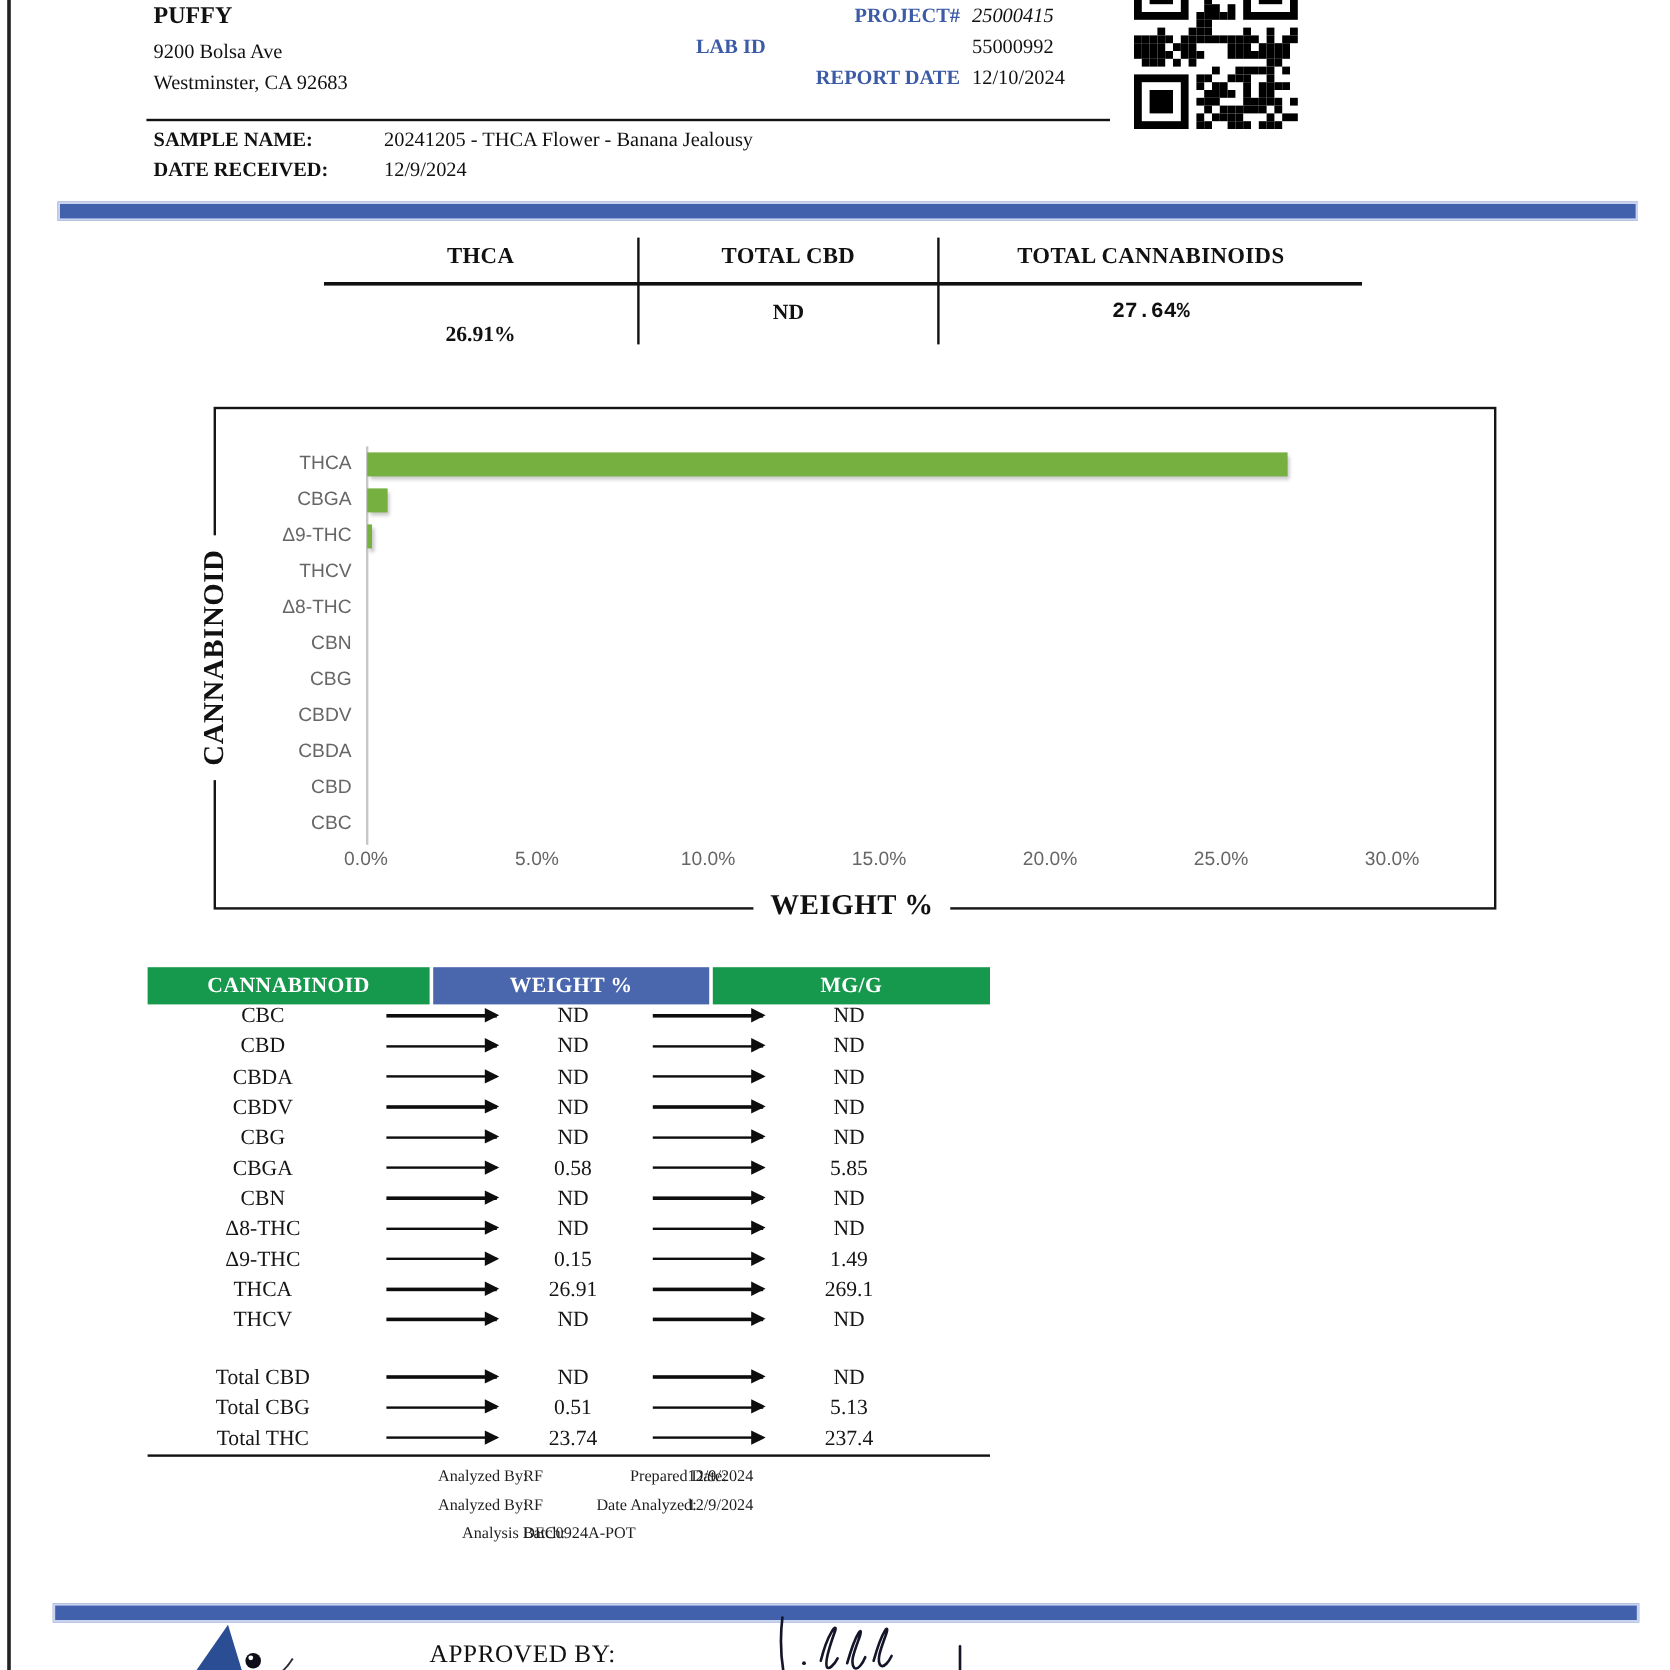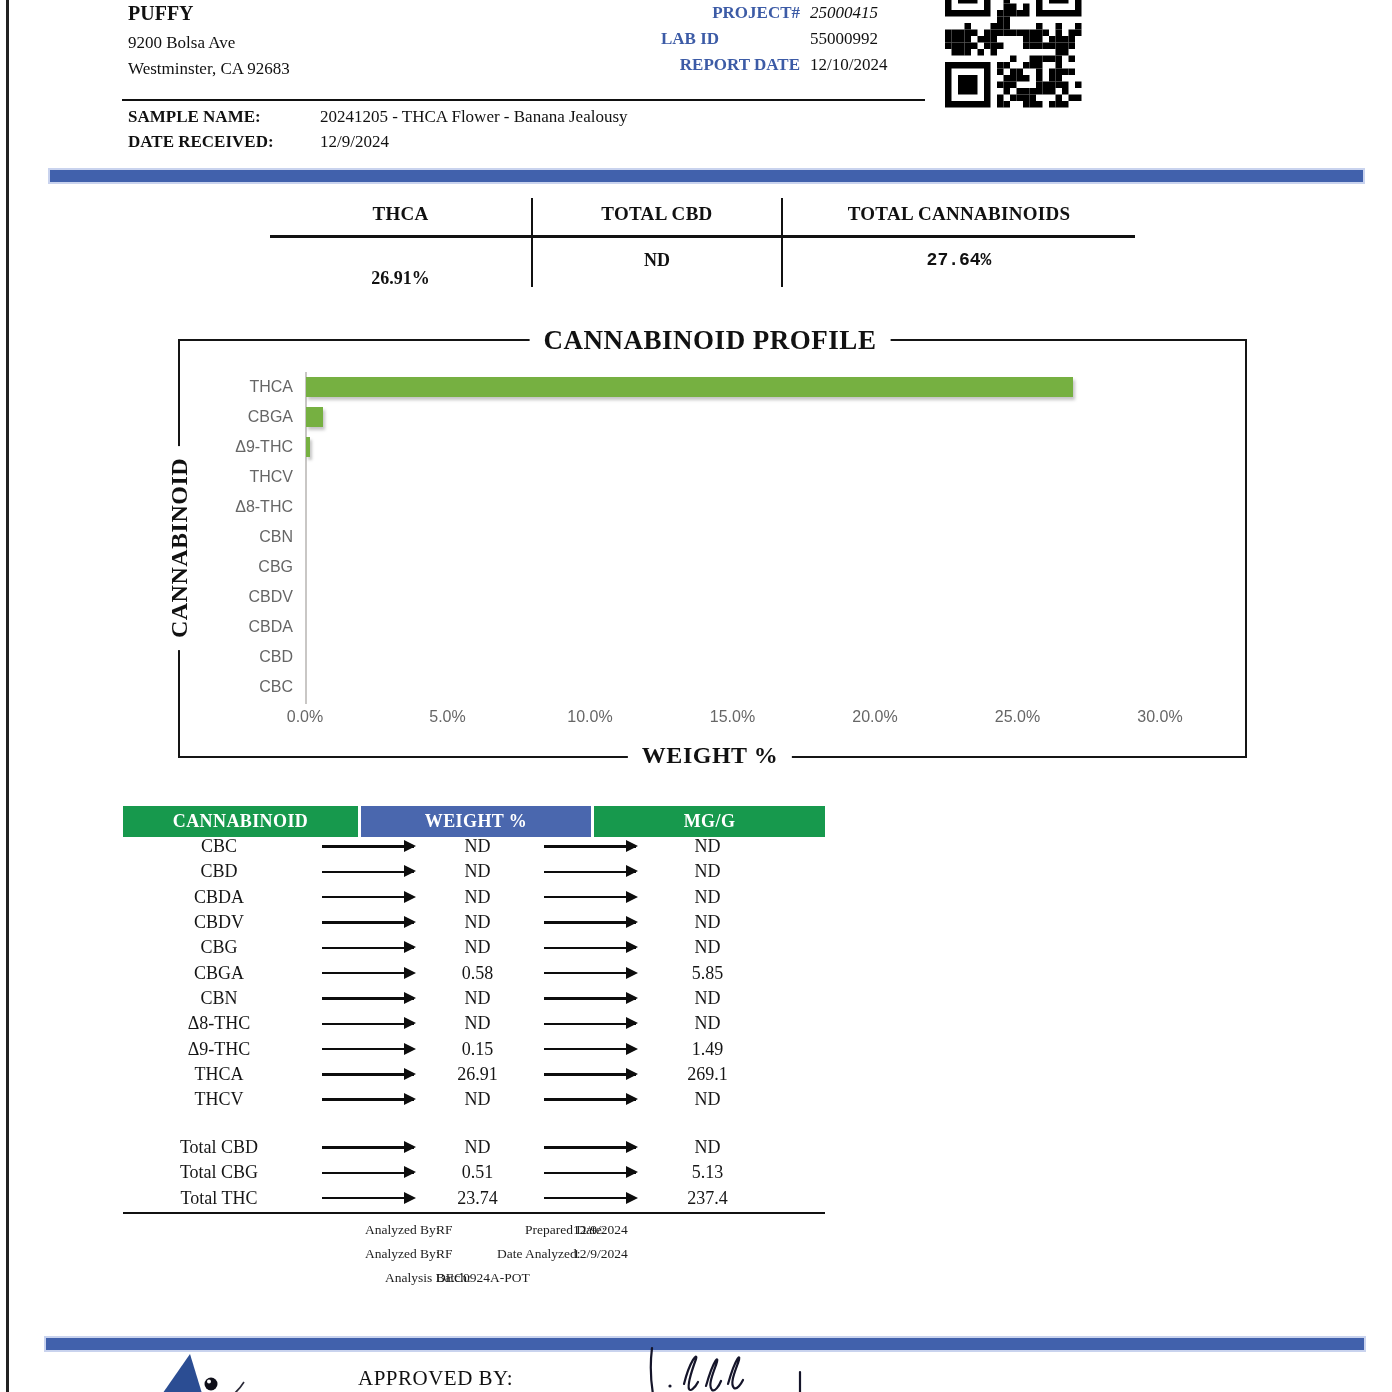--- a/index.html
+++ b/index.html
@@ -42,21 +42,21 @@
 <div class="page">
 
   <div class="abs" style="left:6px;top:0;width:3px;height:1392px;background:#222;"></div>
 
   <div class="abs" style="left:128px;top:2px;font-size:20px;font-weight:bold;">PUFFY</div>
   <div class="abs" style="left:128px;top:33px;font-size:17px;">9200 Bolsa Ave</div>
   <div class="abs" style="left:128px;top:59px;font-size:17px;">Westminster, CA 92683</div>
 
   <div class="abs blue-label" style="left:580px;top:3px;width:220px;text-align:right;font-size:17px;">PROJECT#</div>
   <div class="abs" style="left:810px;top:3px;font-size:17px;font-style:italic;">25000415</div>
-  <div class="abs blue-label" style="left:580px;top:29px;width:220px;text-align:center;font-size:17px;">LAB ID</div>
+  <div class="abs blue-label" style="left:580px;top:29px;width:220px;text-align:left;font-size:17px;">LAB ID</div>
   <div class="abs" style="left:810px;top:29px;font-size:17px;">55000992</div>
   <div class="abs blue-label" style="left:580px;top:55px;width:220px;text-align:right;font-size:17px;">REPORT DATE</div>
   <div class="abs" style="left:810px;top:55px;font-size:17px;">12/10/2024</div>
 
   <div class="abs" style="left:945px;top:0;width:137px;height:108px;overflow:hidden;">
       <svg width="136.5" height="136.5" style="position:absolute;left:0;top:-29px;">
         <rect x="65" y="0" width="6.5" height="6.5" fill="#000"></rect>
         <rect x="71.5" y="0" width="6.5" height="6.5" fill="#000"></rect>
         <rect x="78" y="0" width="6.5" height="6.5" fill="#000"></rect>
         <rect x="71.5" y="6.5" width="6.5" height="6.5" fill="#000"></rect>
@@ -224,21 +224,20 @@
   <div class="abs sum-head" style="left:533px;top:203px;width:248px;">TOTAL CBD</div>
   <div class="abs sum-head" style="left:783px;top:203px;width:352px;">TOTAL CANNABINOIDS</div>
   <div class="abs hline" style="left:270px;top:235px;width:865px;height:3px;"></div>
   <div class="abs sum-val" style="left:270px;top:250px;width:261px;margin-top:18px;">26.91%</div>
   <div class="abs sum-val" style="left:533px;top:250px;width:248px;">ND</div>
   <div class="abs sum-val" style="left:783px;top:250px;width:352px;font-family:Liberation Mono, monospace;">27.64%</div>
   <div class="abs vline" style="left:531px;top:198px;width:2px;height:89px;"></div>
   <div class="abs vline" style="left:781px;top:198px;width:2px;height:89px;"></div>
 
   <div class="abs chart-box" style="left:178px;top:339px;width:1065px;height:415px;"></div>
-  <div class="abs chart-legend" style="left:710px;top:340px;transform:translate(-50%,-50%);font-size:27px;padding:0 14px;letter-spacing:.5px;">CANNABINOID PROFILE</div>
   <div class="abs chart-legend" style="left:710px;top:755px;transform:translate(-50%,-50%);font-size:24px;padding:0 14px;letter-spacing:.5px;">WEIGHT %</div>
   <div class="abs chart-legend" style="left:179px;top:548px;transform:translate(-50%,-50%) rotate(-90deg);font-size:24px;padding:0 12px;letter-spacing:.5px;">CANNABINOID</div>
 
   <div class="abs" id="chart-layer" style="left:0;top:0;width:1392px;height:1392px;pointer-events:none;">
       <div class="abs" style="left: 305px; top: 372px; width: 2px; height: 332px; background: rgb(201, 199, 197);"></div>
       <div class="cat-label" style="left: 175px; top: 377px;">THCA</div>
       <div class="chart-bar" style="left: 306px; top: 377px; width: 766.935px; height: 20px; background: rgb(118, 176, 65);"></div>
       <div class="cat-label" style="left: 175px; top: 407px;">CBGA</div>
       <div class="chart-bar" style="left: 306px; top: 407px; width: 16.53px; height: 20px; background: rgb(118, 176, 65);"></div>
       <div class="cat-label" style="left: 175px; top: 437px;">Δ9-THC</div>

